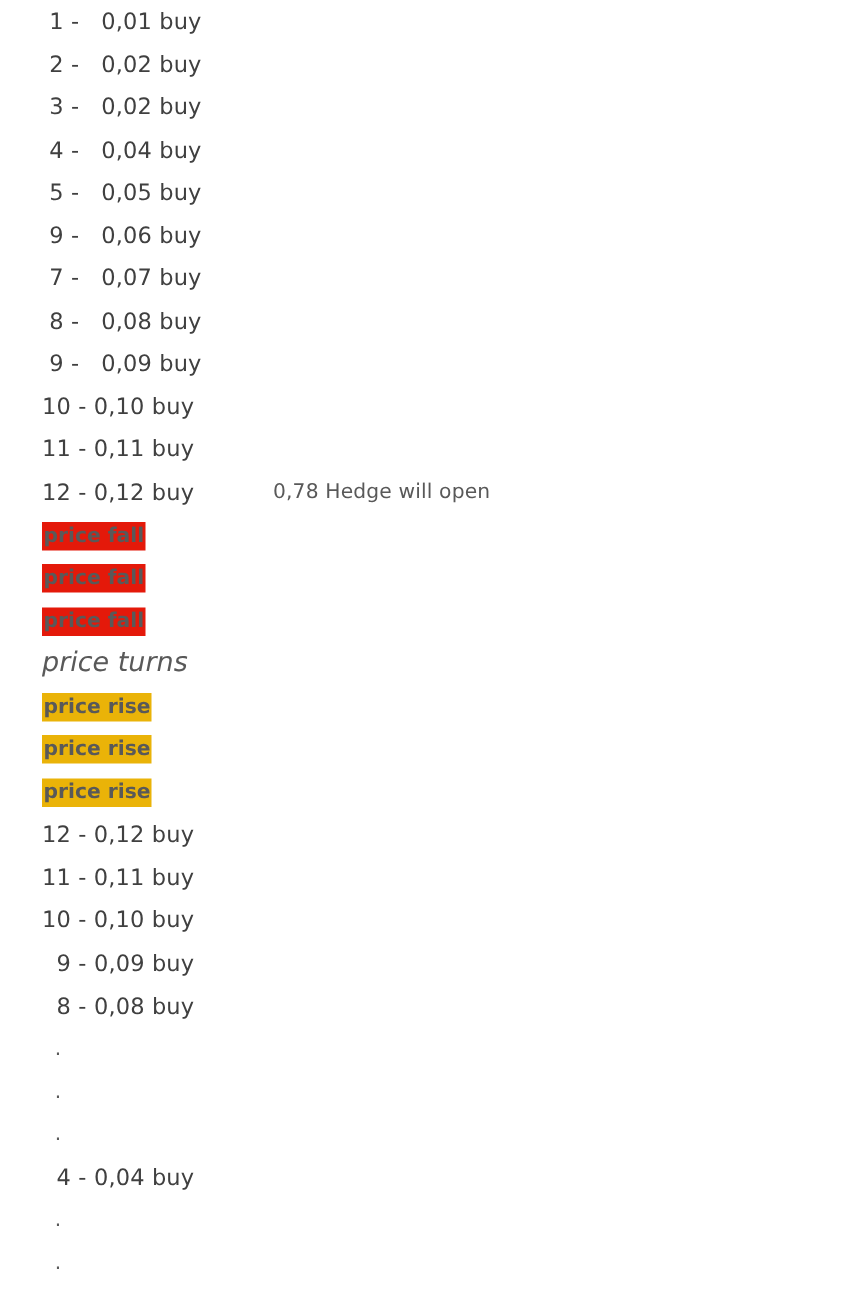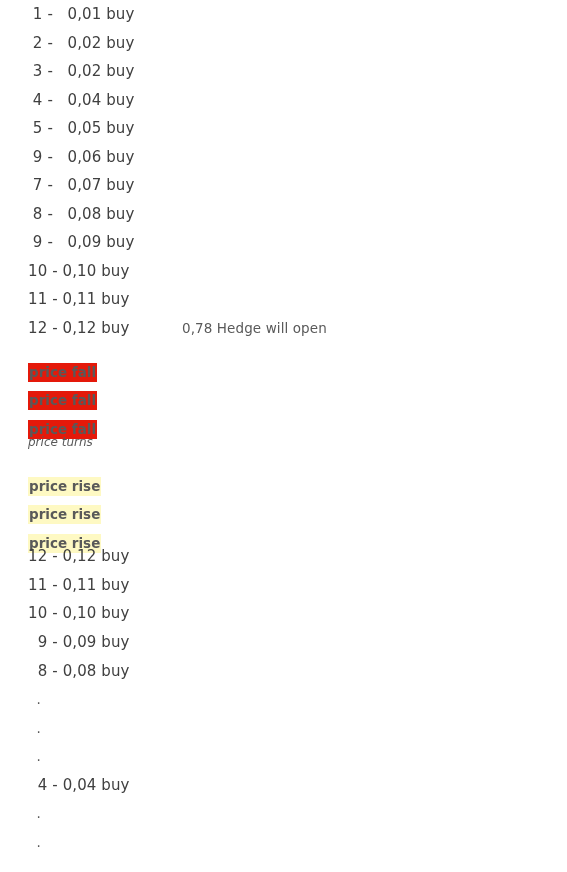--- a/index.html
+++ b/index.html
@@ -48,40 +48,40 @@
     font-size: 13.5px;
     color: #595959;
     white-space: pre;
     letter-spacing: 0.1px;
     margin-left: 20px;
   }
   
   .mark {
     position: absolute;
     left: 28px;
-    top: 20px;
+    top: 5px;
     height: 19px;
     line-height: 19px;
     font-size: 13.5px;
     font-weight: bold;
     color: #595959;
     padding: 0 1px;
     white-space: pre;
   }
   .mark.fall {
     background: #e4190a;
   }
   .mark.rise {
-    background: #fef9c3;
+    background: #eab308;
   }
   .turns {
     position: absolute;
     left: 28px;
     top: 0;
-    font-size: 12px;
+    font-size: 18px;
     font-style: italic;
     color: #595959;
     white-space: pre;
   }
   .dotcell {
     position: absolute;
     left: 28px;
     top: 0;
     font-size: 13.5px;
     color: #595959;

